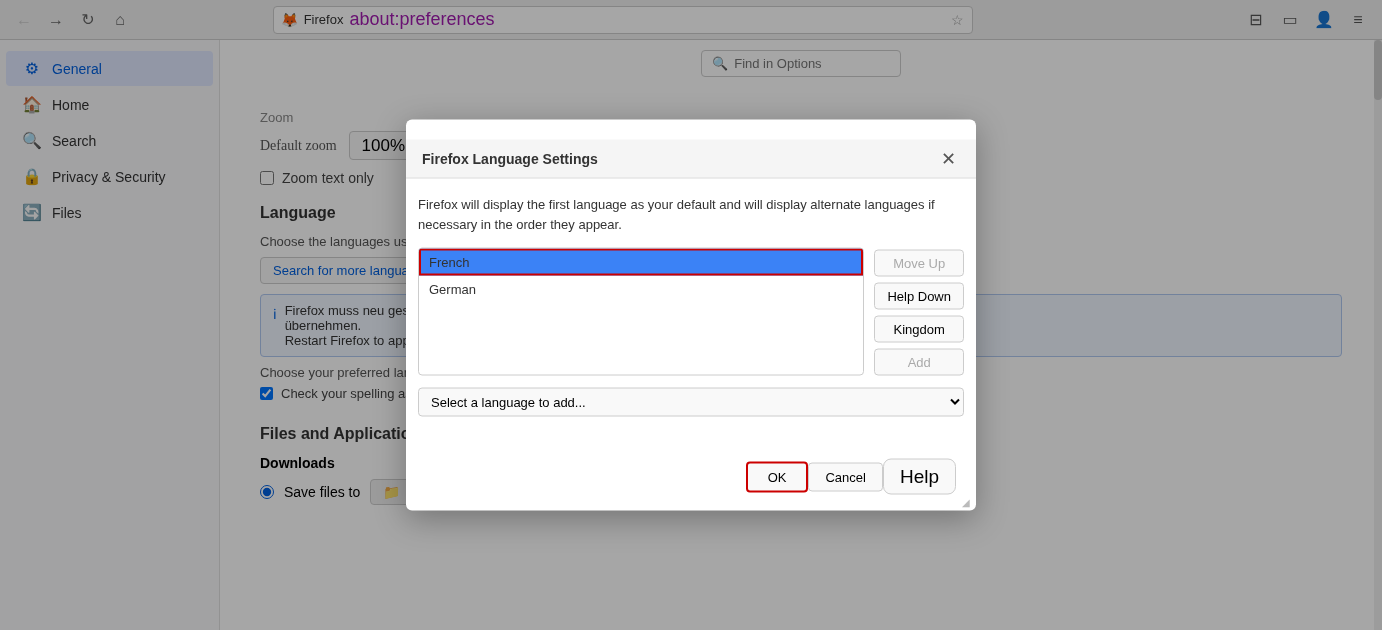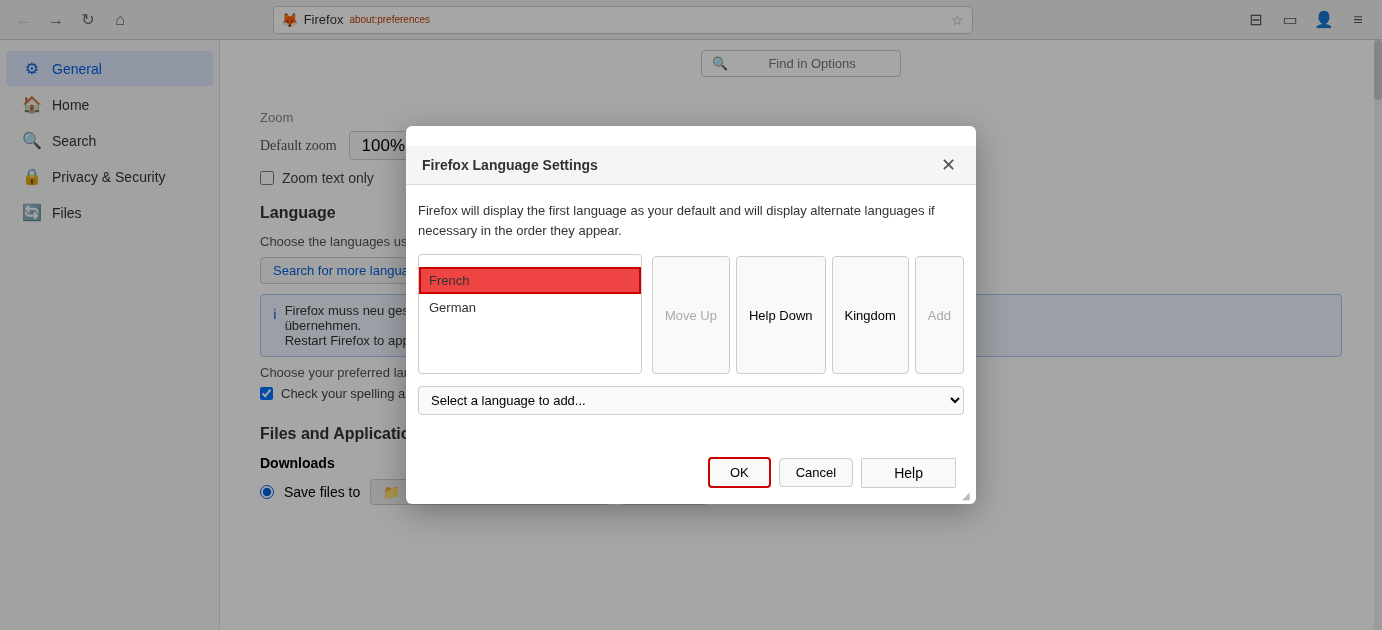--- a/index.html
+++ b/index.html
@@ -58,22 +58,22 @@
     .address-bar .firefox-logo {
       width: 16px;
       height: 16px;
       font-size: 14px;
     }
     .address-text {
       font-size: 13px;
       color: #333;
     }
     .address-url {
-      font-size: 10px;
-      color: #c2410c;
+      font-size: 18px;
+      color: #a21caf;
     }
     .star-icon {
       margin-left: auto;
       color: #999;
       font-size: 14px;
     }
     .toolbar-right {
       display: flex;
       gap: 6px;
       margin-left: auto;
@@ -155,21 +155,20 @@
       width: 200px;
       z-index: 5;
     }
     .find-bar input {
       border: none;
       outline: none;
       font-size: 13px;
       width: 100%;
       color: #666;
       background: transparent;
-      text-align: center;
     }
 
     
     .section-title {
       font-size: 16px;
       font-weight: 600;
       color: #333;
       margin-bottom: 12px;
       margin-top: 8px;
     }
@@ -360,28 +359,27 @@
       background: #fff;
       overflow: hidden;
     }
     .lang-list-item {
       padding: 6px 10px;
       cursor: pointer;
       font-size: 13px;
       color: #333;
     }
     .lang-list-item.selected {
-      background: #ef4444;
+      background: #3b82f6;
       outline: 2px solid #cc0000;
       outline-offset: -2px;
-      margin-top: 12px;
     }
     .lang-btn-group {
       display: flex;
-      flex-direction: row;
+      flex-direction: column;
       gap: 6px;
       justify-content: space-between;
       padding-top: 2px;
     }
     .lang-action-btn {
       padding: 5px 12px;
       background: #f9f9f9;
       border: 1px solid #ccc;
       border-radius: 4px;
       cursor: pointer;
@@ -406,46 +404,46 @@
       border-radius: 4px;
       font-size: 13px;
       background: #f9f9f9;
       cursor: pointer;
     }
     .modal-footer {
       display: flex;
       justify-content: flex-end;
       align-items: center;
       padding: 10px 20px 16px;
-      gap: 8px;
+      gap: 0;
     }
     .btn-ok {
       padding: 6px 20px;
       background: #f9f9f9;
       border: 2px solid #cc0000;
       border-radius: 4px;
       cursor: pointer;
       font-size: 13px;
       font-weight: 500;
     }
     .btn-cancel {
       padding: 6px 16px;
       background: #f9f9f9;
       border: 1px solid #ccc;
       border-radius: 4px;
       cursor: pointer;
       font-size: 13px;
     }
     .btn-help {
-      padding: 6px 32px;
-      background: #f9f9f9;
-      border: 1px solid #ccc;
-      border-radius: 1px;
-      cursor: pointer;
-      font-size: 14px;
+      padding: 6px 16px;
+      background: #f9f9f9;
+      border: 1px solid #ccc;
+      border-radius: 8px;
+      cursor: pointer;
+      font-size: 19px;
     }
 
     
     .modal-resize {
       position: absolute;
       bottom: 2px;
       right: 2px;
       width: 12px;
       height: 12px;
       cursor: se-resize;

